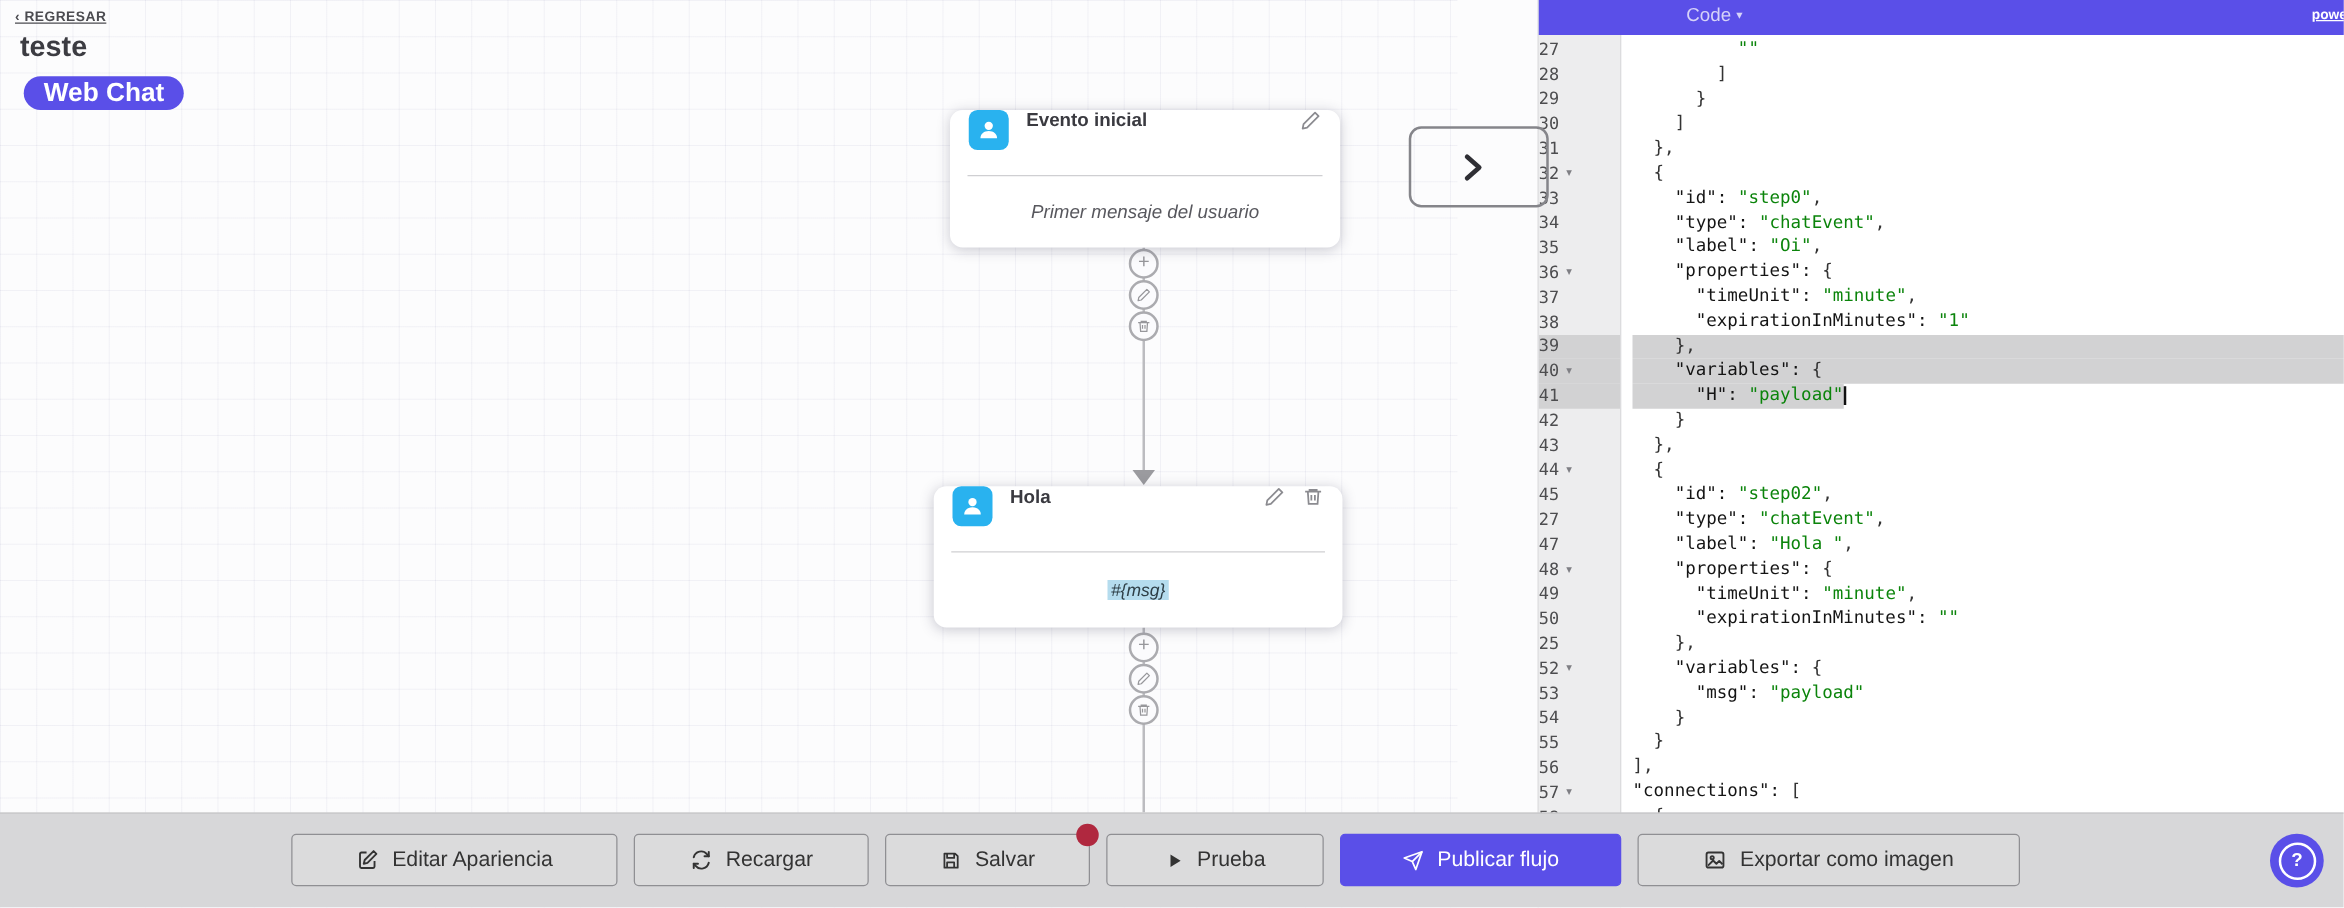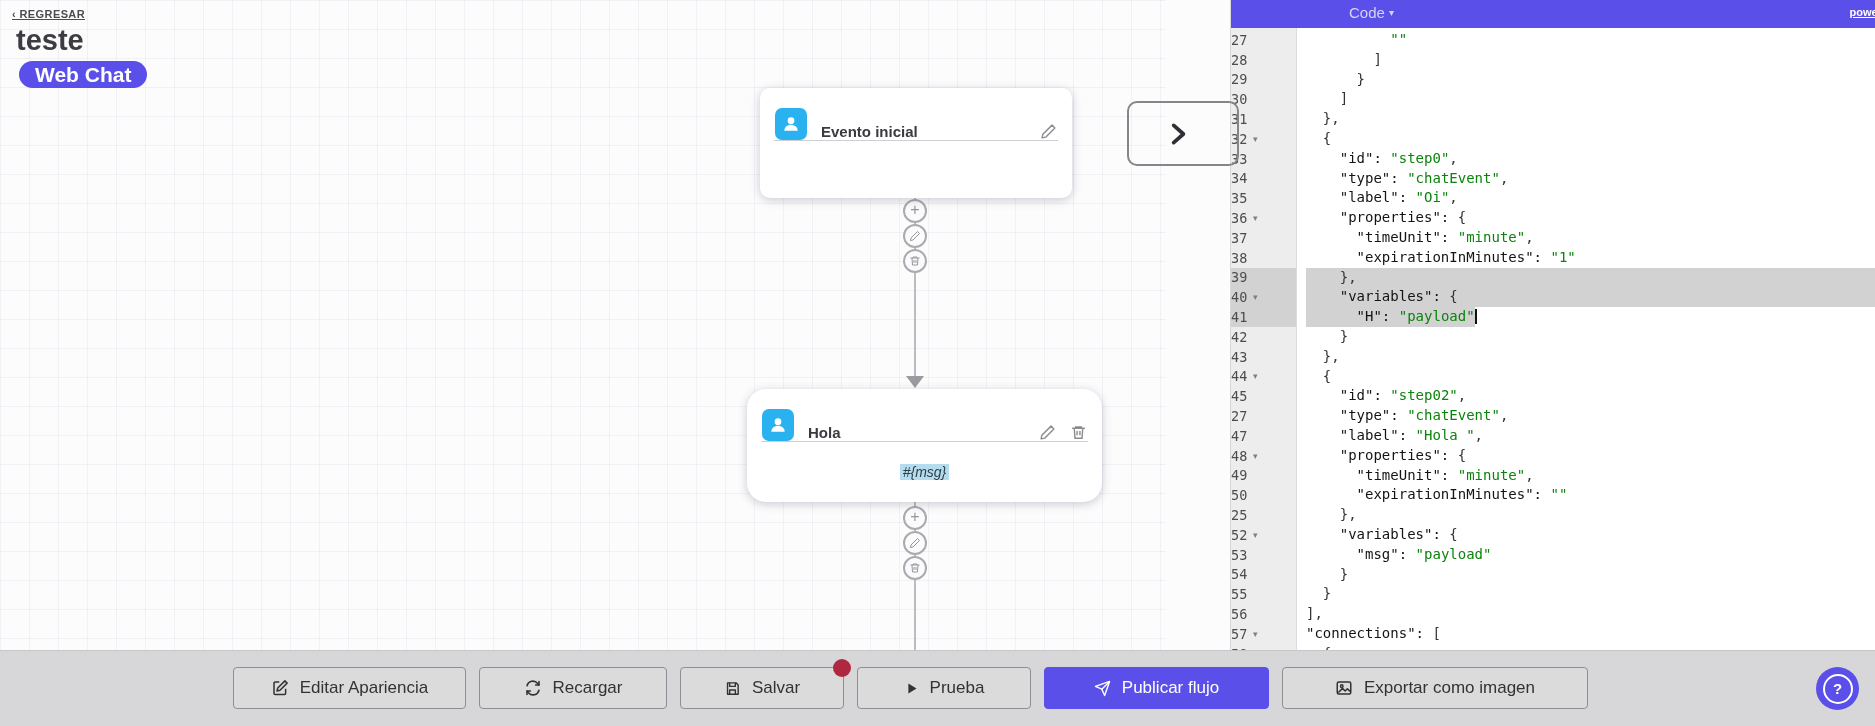--- a/index.html
+++ b/index.html
@@ -7,28 +7,28 @@
   .stage{position:relative;width:1875px;height:726px;overflow:hidden;background:#fcfcfd;}
 
   
   .canvas{position:absolute;left:0;top:0;width:1166px;height:726px;
     background-color:#fcfcfd;
     background-image:linear-gradient(to right, rgba(110,110,160,.08) 1px, transparent 1px),
                      linear-gradient(to bottom, rgba(110,110,160,.08) 1px, transparent 1px);
     background-size:29px 29px;}
   .back{position:absolute;left:12px;top:8px;font-size:11px;font-weight:bold;color:#4b4b50;
     text-decoration:underline;letter-spacing:.4px;cursor:pointer;}
-  .flow-title{position:absolute;left:16px;top:24px;font-size:29px;font-weight:600;color:#3c3c42;}
+  .flow-title{position:absolute;left:16px;top:24px;font-size:23px;font-weight:600;color:#3c3c42;}
   .badge{position:absolute;left:19px;top:61px;height:27px;padding:0 16px;border-radius:14px;
     background:#5a4fe8;color:#fff;font-weight:bold;font-size:21px;display:flex;align-items:center;}
 
   
   .node{position:absolute;background:#fff;border-radius:10px;display:flex;flex-direction:column;
     box-shadow:0 2px 10px rgba(50,50,80,.25);z-index:3;}
-  .node-header{display:flex;align-items:flex-end;padding:0 15px;height:52px;}
+  .node-header{display:flex;align-items:flex-start;padding:0 15px;height:52px;}
   .node-icon{width:32px;height:32px;border-radius:7px;background:#29b2ef;flex:0 0 auto;
     display:flex;align-items:center;justify-content:center;}
   .node-title{flex:1;margin-left:14px;font-size:15px;font-weight:bold;color:#3a3a40;}
   .node-actions{display:flex;gap:14px;color:#8b8b90;}
   .node-actions svg{display:block;cursor:pointer;}
   .node-divider{border-top:1px solid #cfcfd2;margin:0 14px;}
   .node-body{flex:1;display:flex;align-items:center;justify-content:center;
     font-style:italic;font-size:15px;color:#58585e;}
   .var-chip{background:#b5dcee;padding:0 3px;font-size:14px;color:#2e3e46;font-style:italic;}
 
@@ -73,21 +73,21 @@
 
   
   .toolbar{position:absolute;left:0;top:650px;width:100%;height:76px;background:#d7d7d9;
     border-top:1px solid #c6c6c8;box-sizing:border-box;z-index:10;}
   .btn-row{position:absolute;left:233px;top:16px;display:flex;gap:13px;}
   .tbtn{height:42px;display:flex;align-items:center;justify-content:center;gap:11px;
     background:#dbdbdc;border:1px solid #8f8f93;border-radius:4px;font-size:17px;color:#333;
     box-sizing:border-box;position:relative;cursor:pointer;}
   .tbtn svg{flex:0 0 auto;}
   .tbtn.primary{background:#5a4fe8;border:1px solid #5a4fe8;color:#fff;}
-  .w1{width:233px;}.w2{width:188px;}.w3{width:164px;}.w4{width:174px;}.w5{width:225px;}.w6{width:306px;}
+  .w1{width:261px;}.w2{width:188px;}.w3{width:164px;}.w4{width:174px;}.w5{width:225px;}.w6{width:306px;}
   .dot{position:absolute;right:-8px;top:-9px;width:18px;height:18px;border-radius:50%;background:#b0283f;}
 
   
   .fab{position:absolute;left:1816px;top:667px;width:43px;height:43px;border-radius:50%;background:#5a4fe8;
     display:flex;align-items:center;justify-content:center;z-index:11;cursor:pointer;}
   .fab-ring{width:26px;height:26px;border-radius:50%;border:2.5px solid #fff;
     display:flex;align-items:center;justify-content:center;color:#fff;font-weight:bold;font-size:15px;}
 </style>
 </head>
 <body>
@@ -139,23 +139,24 @@
             </svg>
         </div>
         <div class="node-title">Evento inicial</div>
         <div class="node-actions">
           <svg width="17" height="17" viewBox="0 0 24 24" fill="none" stroke="currentColor" stroke-width="2" stroke-linejoin="round">
               <path d="M17 3l4 4L8 20l-5 1 1-5L17 3z"></path>
             </svg>
         </div>
       </div>
       <div class="node-divider"></div>
-    </div>
-
-    <div class="node" style="left:747px;top:389px;width:355px;height:113px;border-radius:19px;">
+      <div class="node-body">Primer mensaje del usuario</div>
+    </div>
+
+    <div class="node" style="left:747px;top:389px;width:327px;height:113px;">
       <div class="node-header">
         <div class="node-icon">
           <svg width="20" height="20" viewBox="0 0 24 24" fill="#fff">
               <circle cx="12" cy="8" r="4"></circle>
               <path d="M4 20c0-4.4 3.6-7 8-7s8 2.6 8 7z"></path>
             </svg>
         </div>
         <div class="node-title">Hola</div>
         <div class="node-actions">
           <svg width="17" height="17" viewBox="0 0 24 24" fill="none" stroke="currentColor" stroke-width="2" stroke-linejoin="round">

